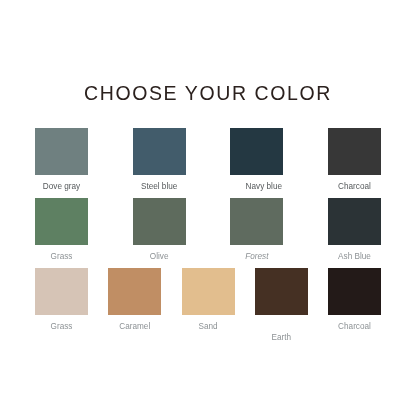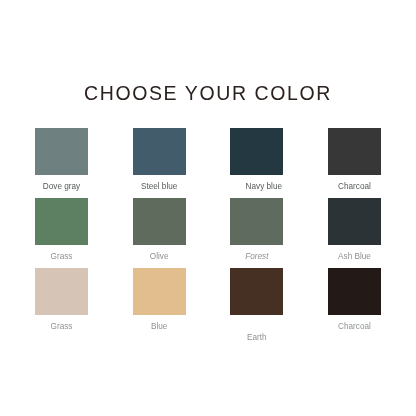--- a/index.html
+++ b/index.html
@@ -113,22 +113,26 @@
         <div class="swatch-label" style="color: rgb(141, 146, 149);">Ash Blue</div>
       </div>
     </div>
 
     <div class="row row-muted">
       <div class="cell">
         <div class="swatch" style="background: rgb(214, 196, 182);"></div>
         <div class="swatch-label" style="color: rgb(141, 146, 149);">Grass</div>
       </div>
       <div class="cell">
+        <div class="swatch" style="background: rgb(192, 142, 100);"></div>
+        <div class="swatch-label" style="color: rgb(141, 146, 149);">Caramel</div>
+      </div>
+      <div class="cell">
         <div class="swatch" style="background: rgb(226, 190, 142);"></div>
-        <div class="swatch-label" style="color: rgb(141, 146, 149);">Blue</div>
+        <div class="swatch-label" style="color: rgb(141, 146, 149);">Sand</div>
       </div>
       <div class="cell">
         <div class="swatch" style="background: rgb(69, 48, 35);"></div>
         <div class="swatch-label" style="color: rgb(141, 146, 149); margin-top: 18px;">Earth</div>
       </div>
       <div class="cell">
         <div class="swatch" style="background: rgb(35, 26, 24);"></div>
         <div class="swatch-label" style="color: rgb(141, 146, 149);">Charcoal</div>
       </div>
     </div>

